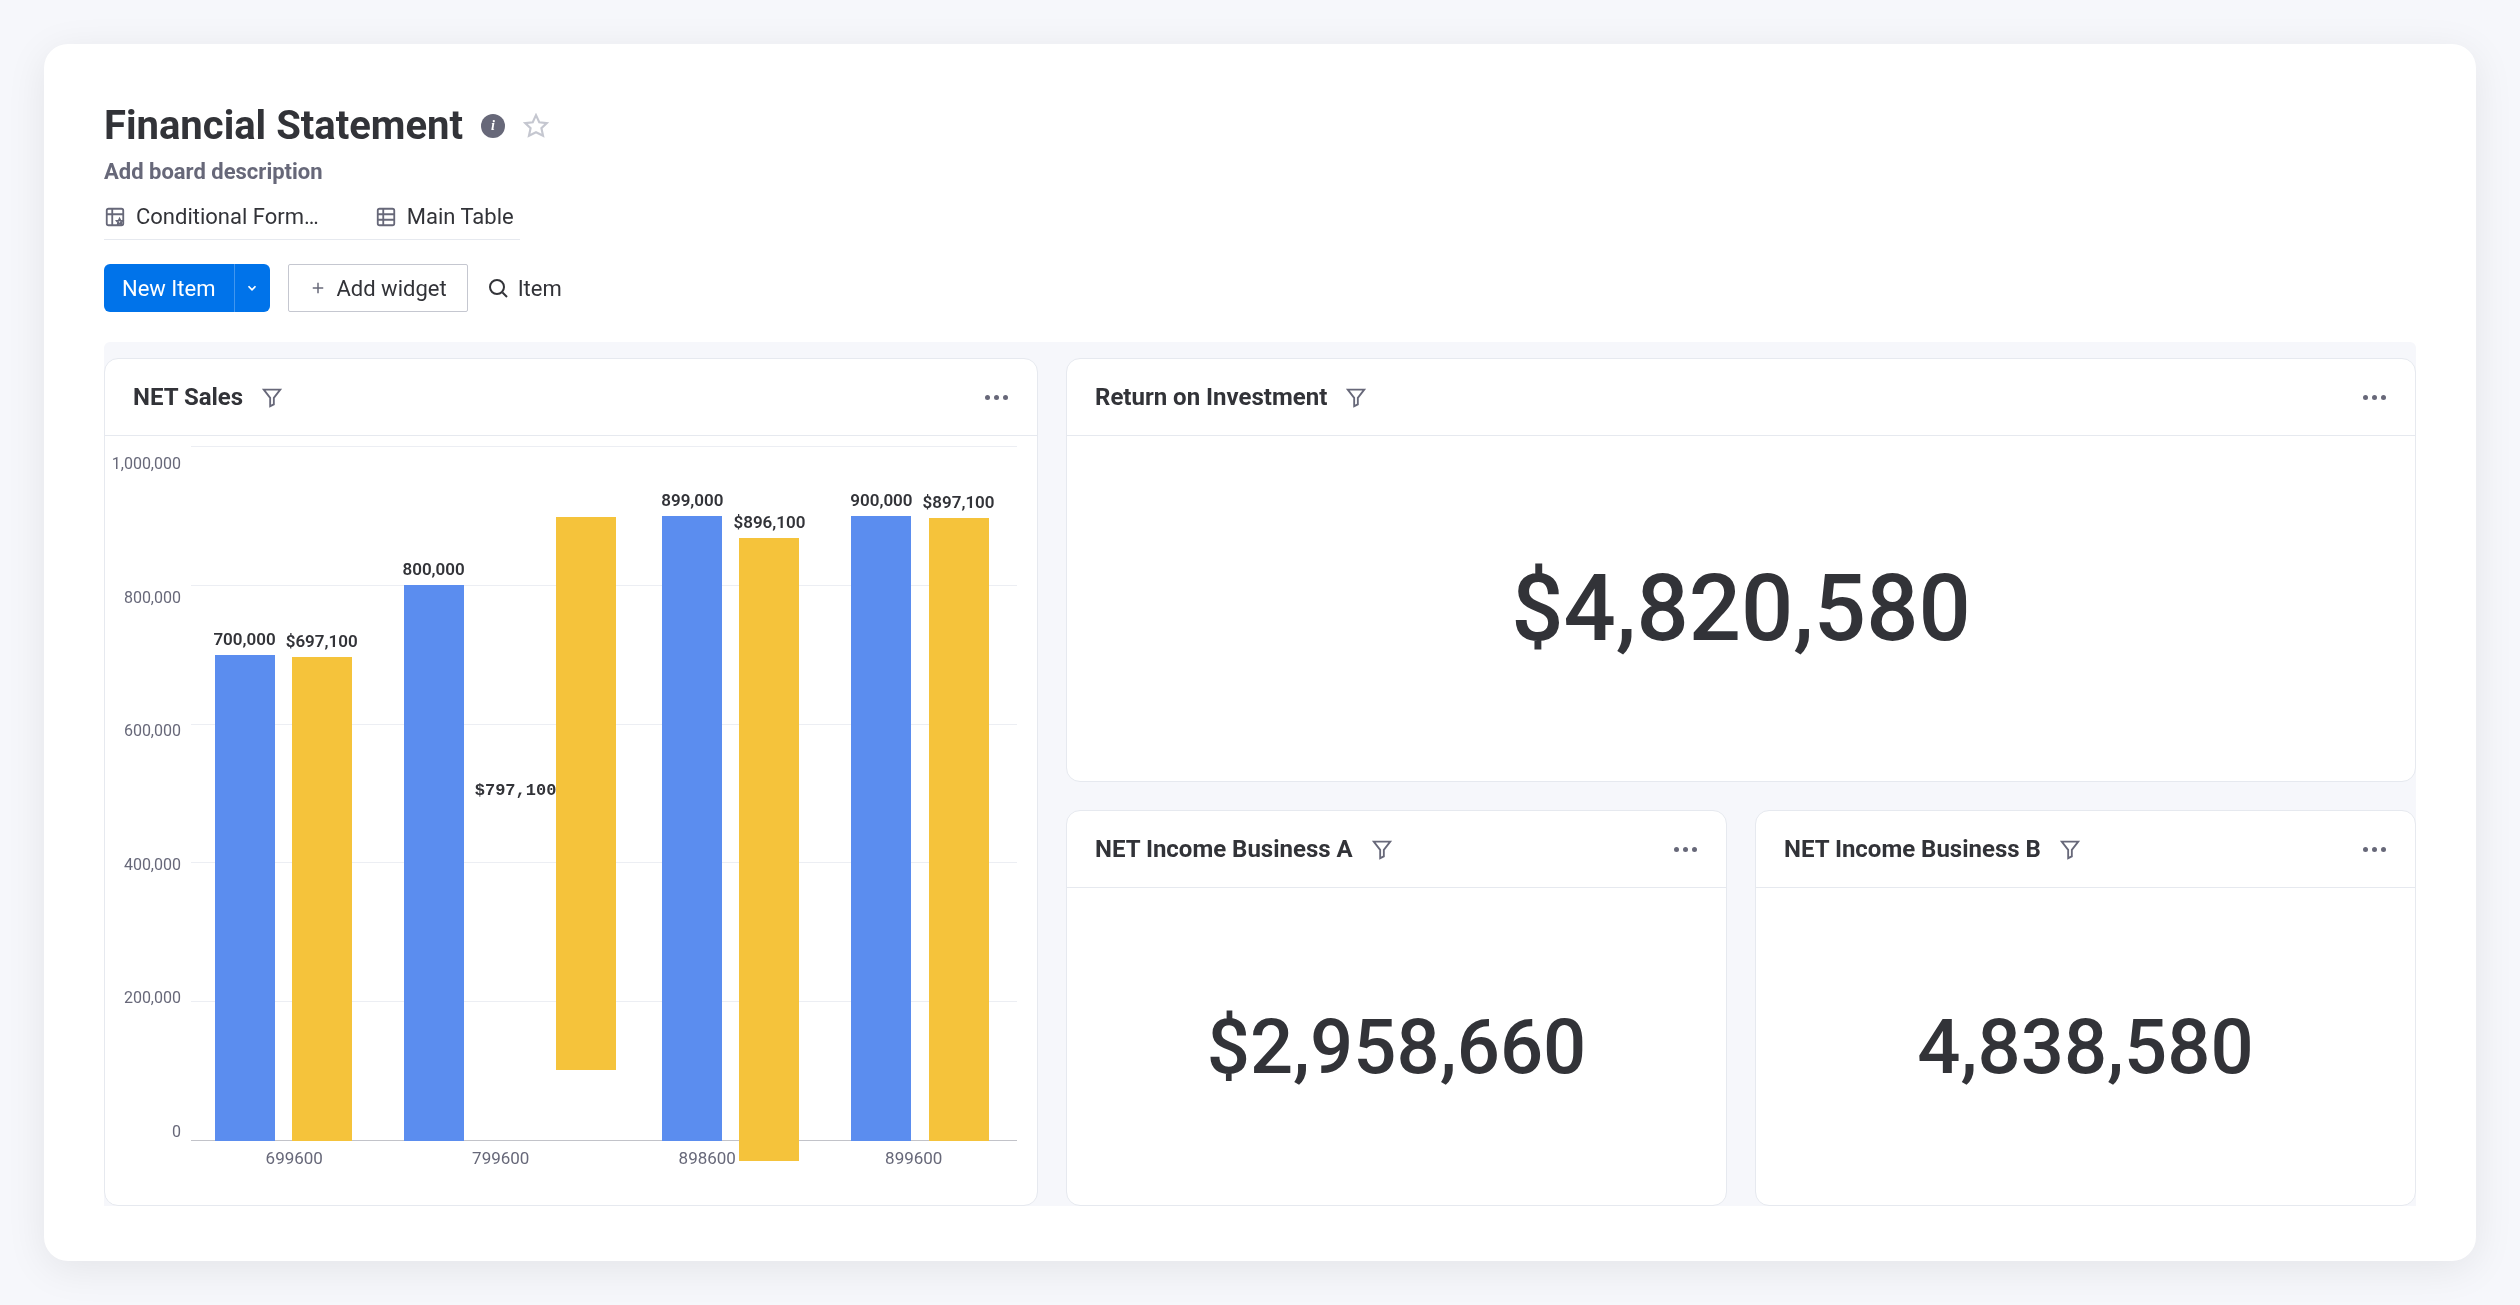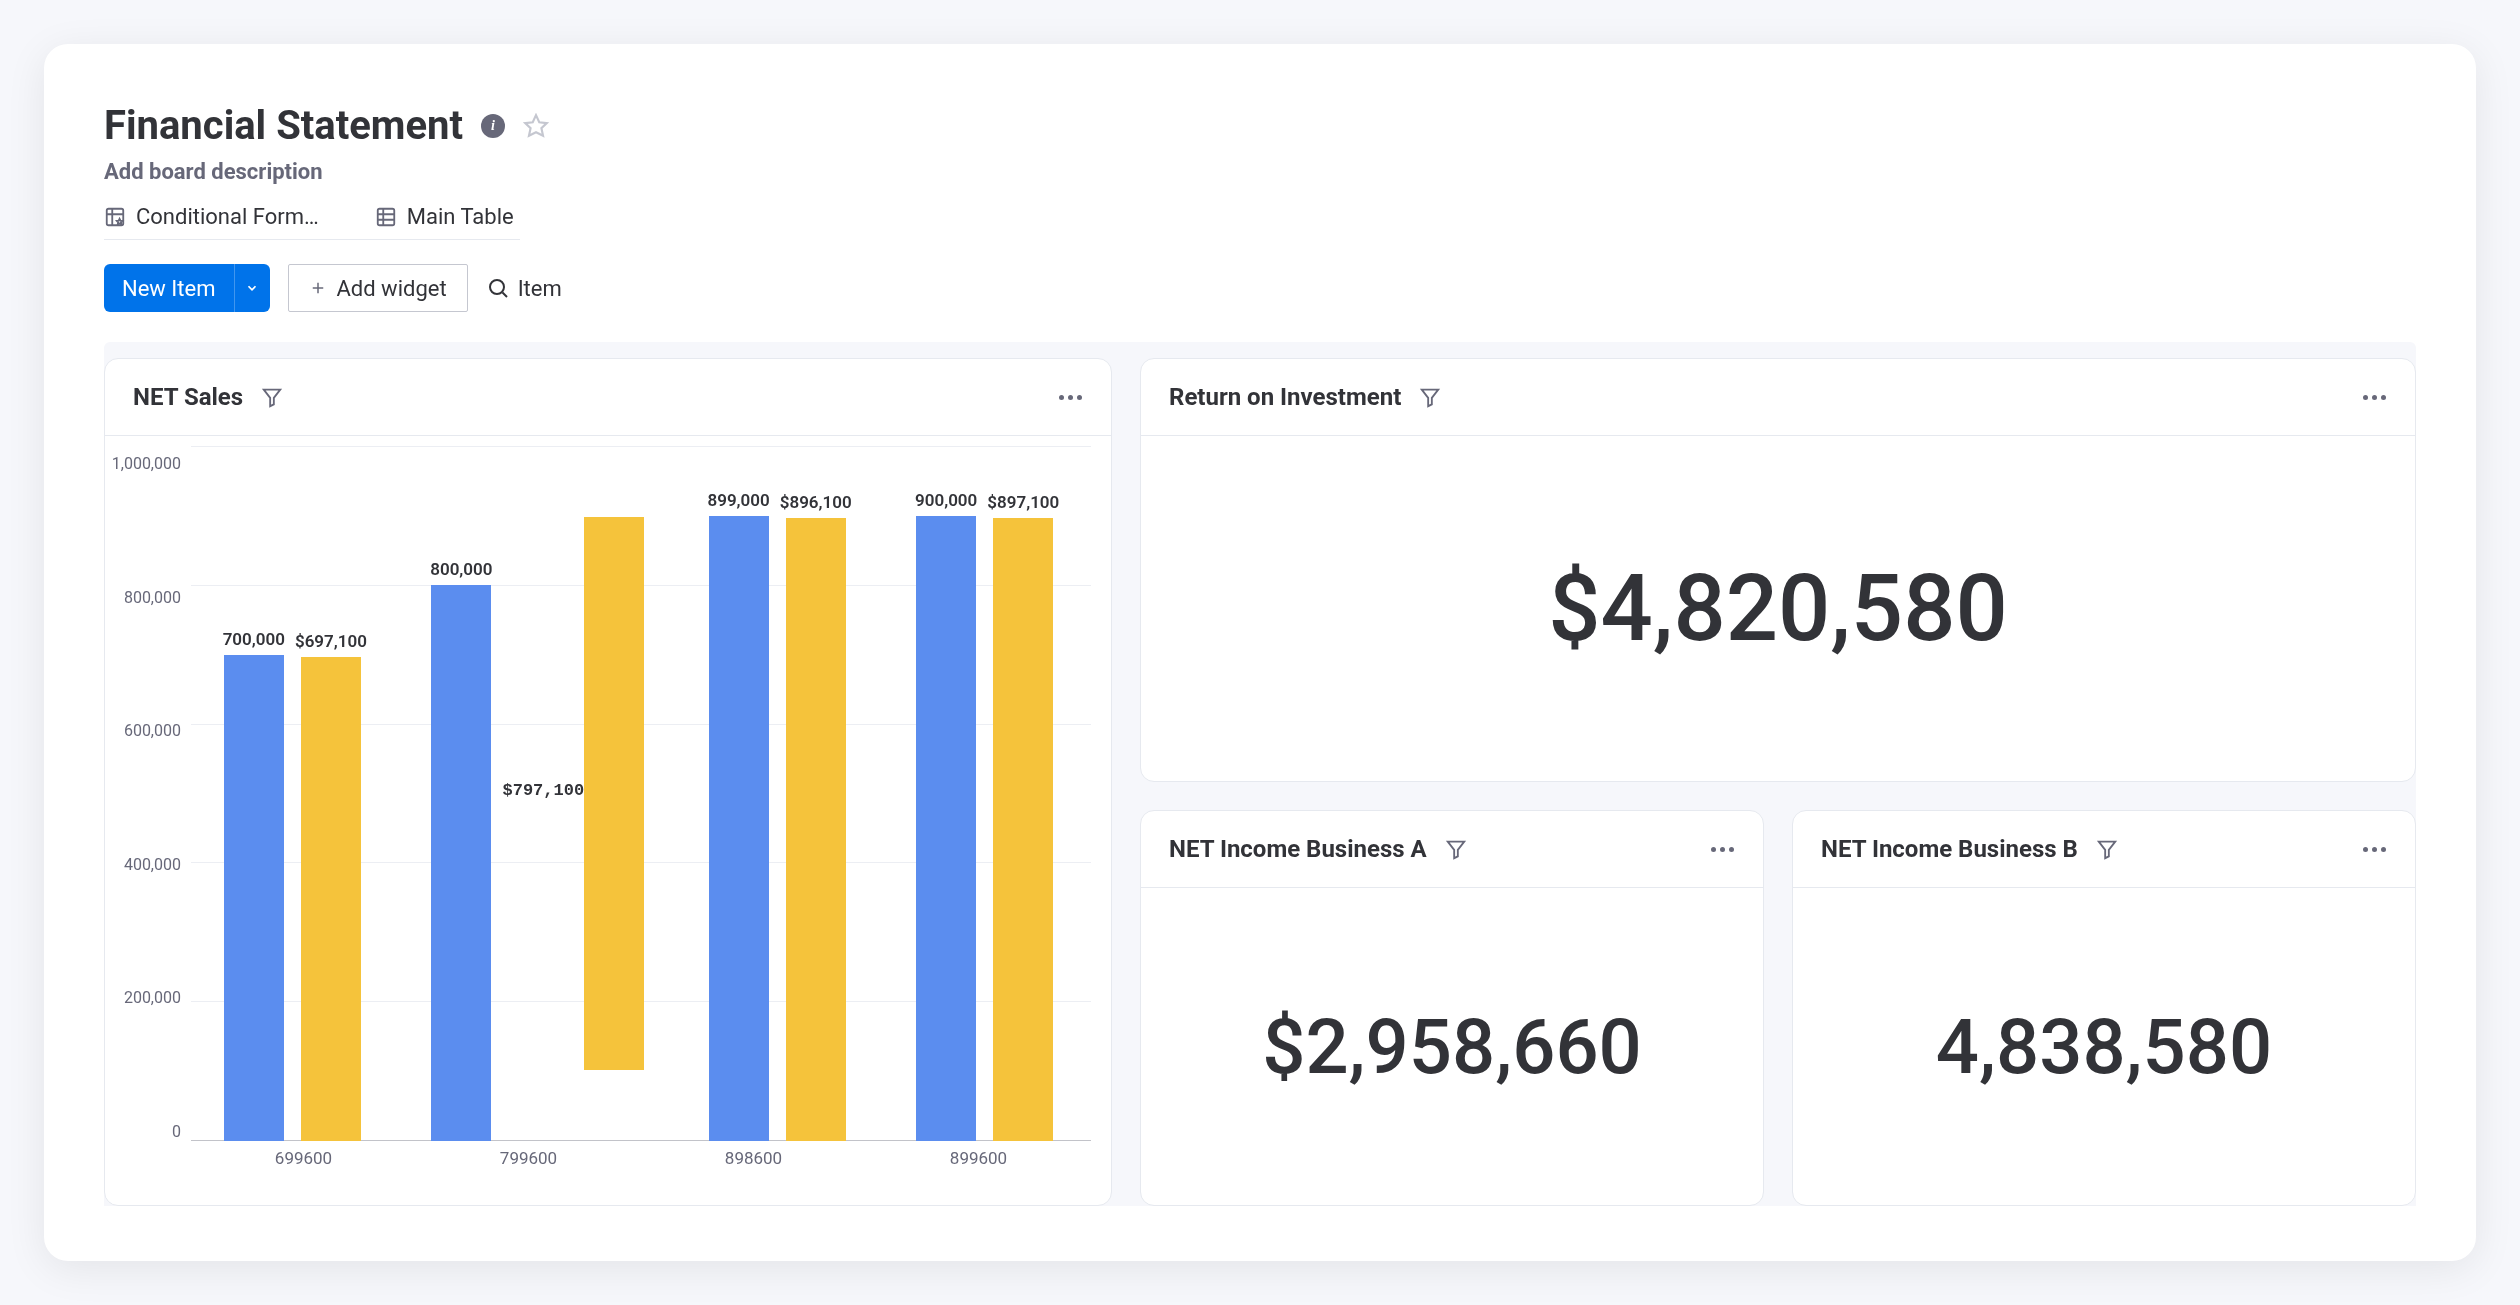--- a/index.html
+++ b/index.html
@@ -23,36 +23,36 @@
   .search-block { display:flex; align-items:center; gap:8px; color:#323338; font-size:22px; }
   .search-block svg { width:24px; height:24px; }
   .dash-area { margin-top:30px; background:#f6f7fb; border-radius:6px 6px 0 0; padding:16px 0 0 0; height:864px; }
   .cards-row { display:flex; gap:28px; height:100%; }
   .card { background:#fff; border:1px solid #e6e9ef; border-radius:14px; display:flex; flex-direction:column; }
   .card-header { display:flex; align-items:center; padding:24px 28px; border-bottom:1px solid #e6e9ef; }
   .card-title { font-size:24px; font-weight:700; color:#323338; }
   .filter-icon { width:22px; height:22px; color:#676879; margin-left:18px; }
   .more-icon { width:26px; margin-left:auto; color:#676879; display:flex; gap:4px; justify-content:center; }
   .more-icon span { width:5px; height:5px; border-radius:50%; background:#676879; }
-  .net-sales-card { width:1008px; }
+  .net-sales-card { width:934px; }
   .right-col { flex:1; display:flex; flex-direction:column; gap:28px; min-width:0; }
   .roi-card { height:424px; }
   .kpi-value { flex:1; display:flex; align-items:center; justify-content:center; font-size:92px; font-weight:500; color:#323338; }
   .bottom-row { display:flex; gap:28px; flex:1; }
   .small-card { flex:1; display:flex; flex-direction:column; }
   .small-kpi { flex:1; display:flex; align-items:center; justify-content:center; font-size:76px; font-weight:500; color:#323338; padding:0 18px; overflow:hidden; }
   
   .chart-zone { flex:1; display:flex; padding:10px 20px 30px 6px; }
   .y-axis { display:flex; flex-direction:column; justify-content:space-between; align-items:flex-end; padding:8px 10px 34px 0; font-size:16px; color:#676879; width:80px; }
   .plot { flex:1; position:relative; }
   .grid-lines { position:absolute; inset:0 0 34px 0; display:flex; flex-direction:column; justify-content:space-between; }
   .grid-lines div { height:0; border-top:1px solid #eceef3; }
   .grid-lines div:last-child { border-top:1px solid #676879; opacity:0.4; }
   .bar-groups { position:absolute; left:0; right:0; bottom:34px; top:0; display:flex; justify-content:space-around; align-items:flex-end; }
-  .bar-group { display:flex; gap:10px; align-items:flex-end; }
+  .bar-group { display:flex; gap:10px; }
   .bar-wrap { display:flex; flex-direction:column; align-items:center; }
   .bar-label { font-size:17px; font-weight:600; color:#323338; margin-bottom:6px; white-space:nowrap; }
   .bar { width:60px; }
   .x-labels { position:absolute; left:0; right:0; bottom:0; height:34px; display:flex; justify-content:space-around; align-items:center; font-size:17px; color:#676879; }
 </style>
 </head>
 <body>
 
 <div class="viewport">
   <div class="surface">

